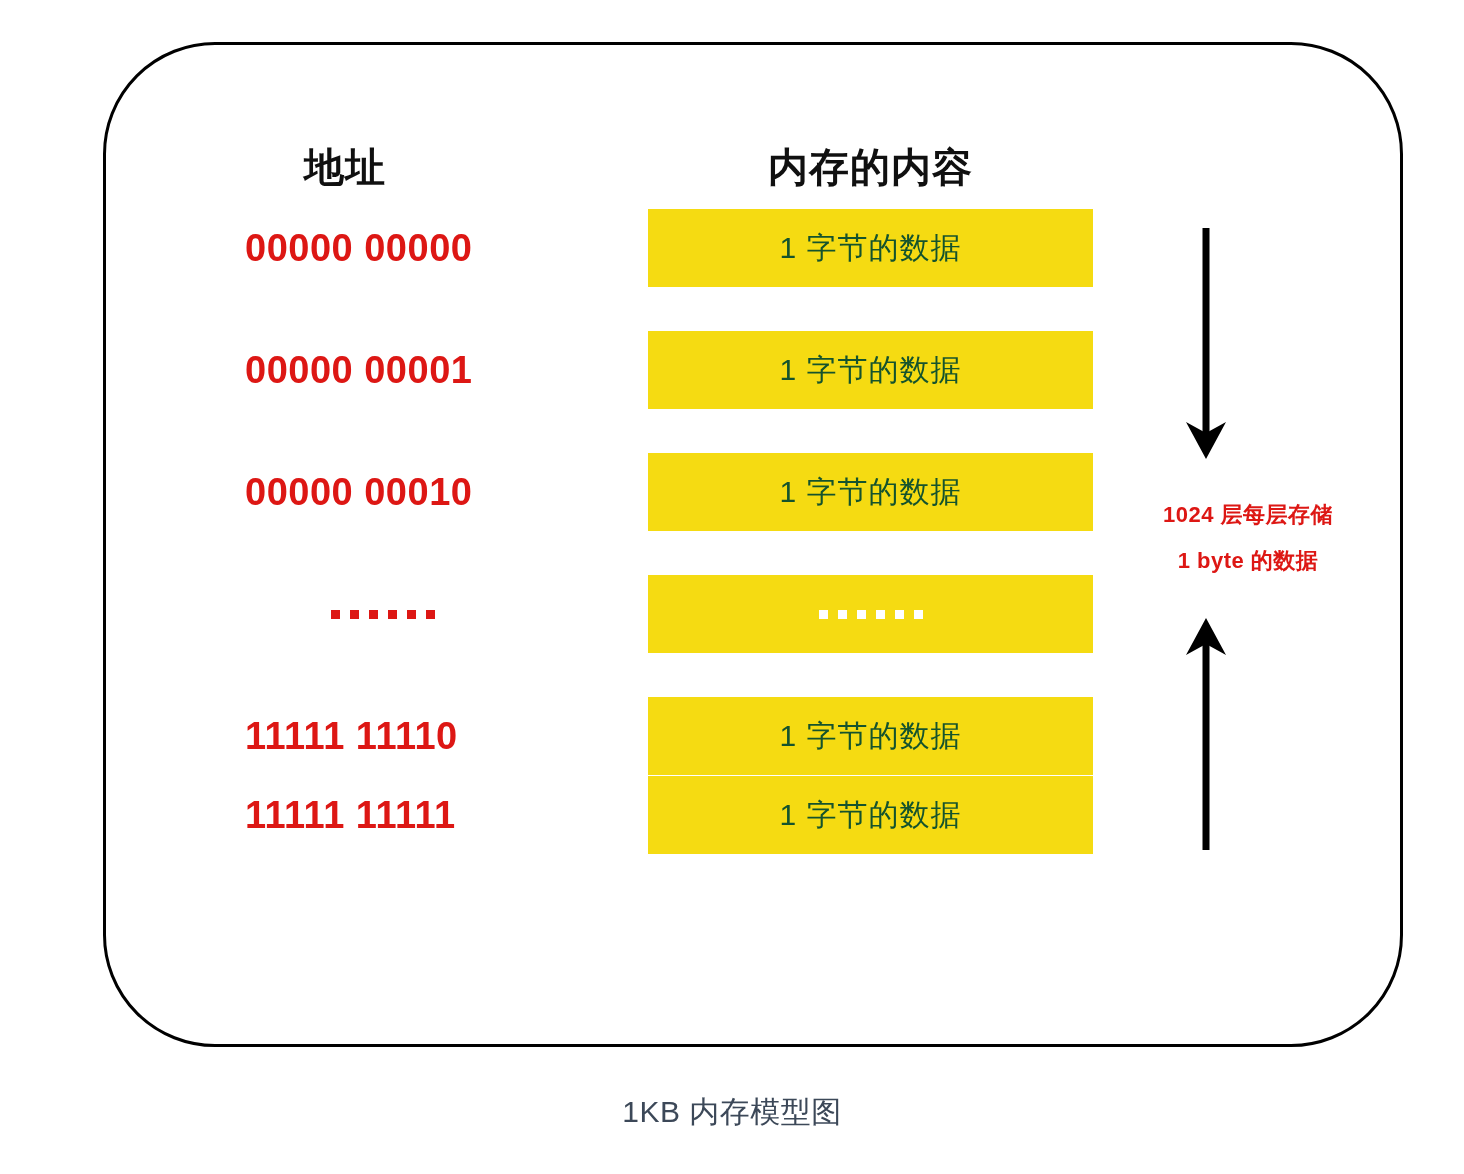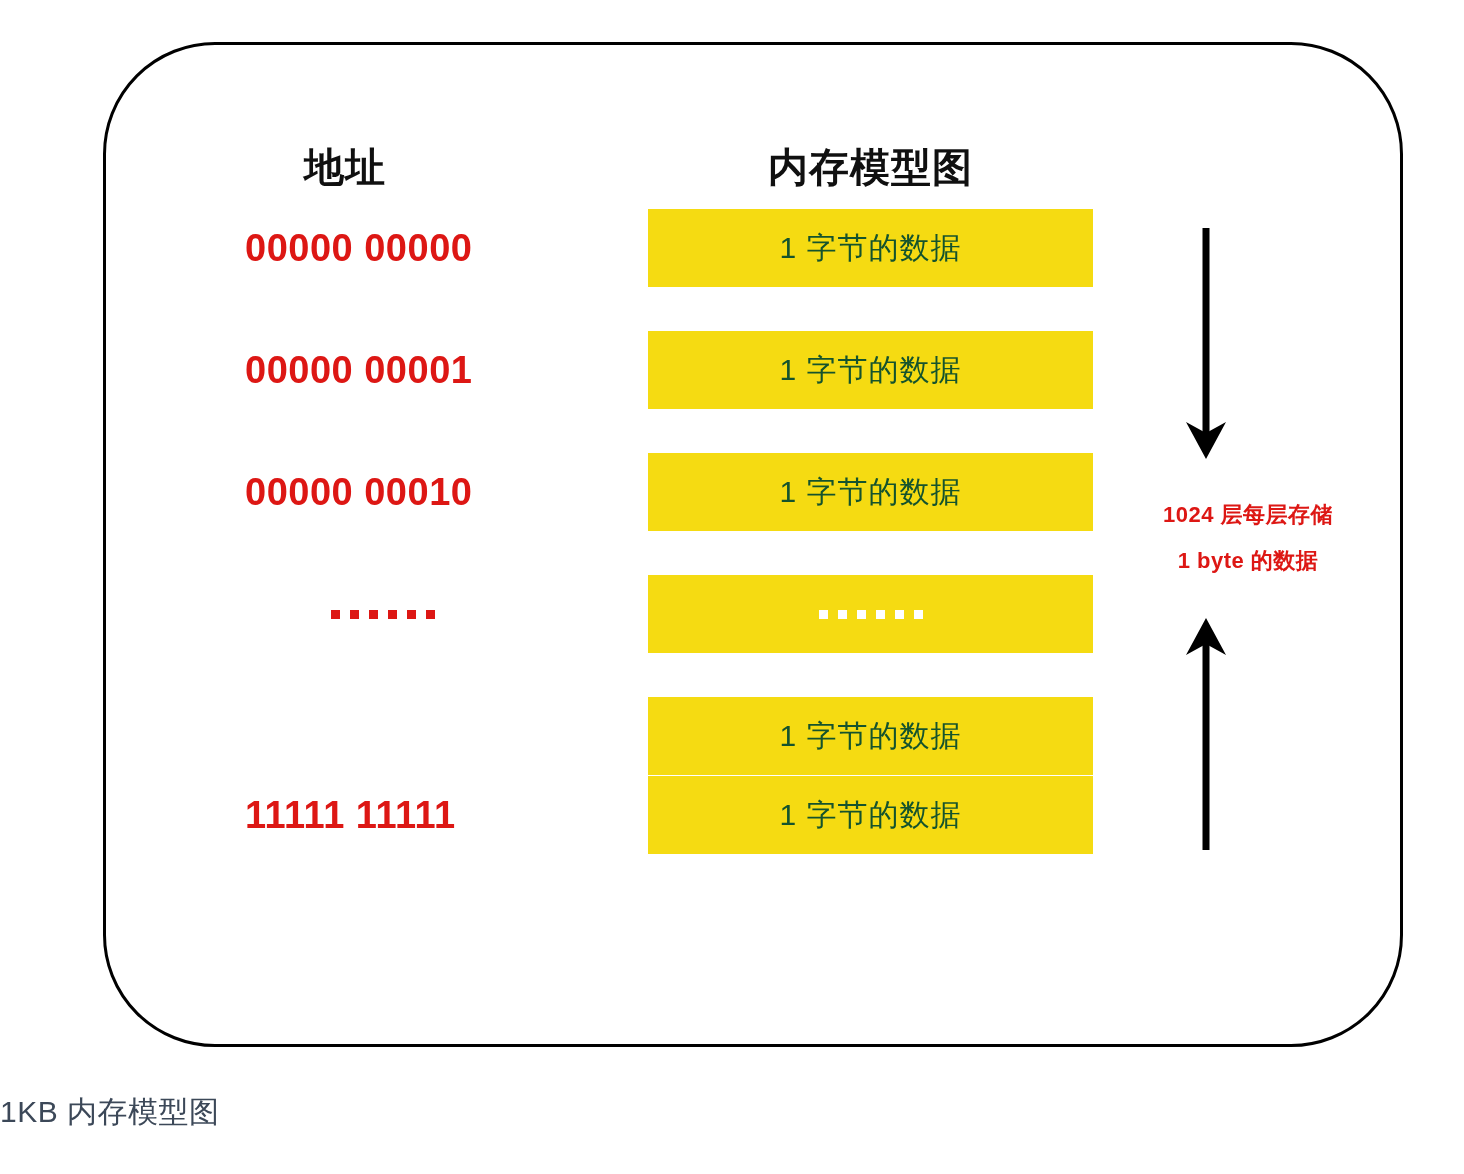--- a/index.html
+++ b/index.html
@@ -131,35 +131,36 @@
     letter-spacing: 0.5px;
   }
   .annotation span { display: block; white-space: nowrap; }
 
   
   .caption {
     position: absolute;
     left: 0;
     top: 1092px;
     width: 1464px;
+    text-align: center;
     font-size: 30px;
     color: #3C4858;
     letter-spacing: 0.5px;
   }
 </style>
 </head>
 <body>
 
 <div id="canvas">
 
   <div class="frame"></div>
 
   <div class="col-head addr">地址</div>
 
-  <div class="col-head memory">内存模型图</div>
+  <div class="col-head memory">内存的内容</div>
 
   <div class="row" style="top:209px;">
     <div class="addr-label">00000 00000</div>
     <div class="cell">1 字节的数据</div>
   </div>
 
   <div class="row" style="top:331px;">
     <div class="addr-label">00000 00001</div>
     <div class="cell">1 字节的数据</div>
   </div>
@@ -186,20 +187,21 @@
           <i></i>
           <i></i>
           <i></i>
           <i></i>
           <i></i>
       </span>
     </div>
   </div>
 
   <div class="row" style="top:697px;">
+    <div class="addr-label">11111 11110</div>
     <div class="cell">1 字节的数据</div>
   </div>
 
   <div class="row" style="top:776px;">
     <div class="addr-label">11111 11111</div>
     <div class="cell">1 字节的数据</div>
   </div>
 
   <div class="arrow down">
     <svg width="56" height="232" viewBox="0 0 56 232">

